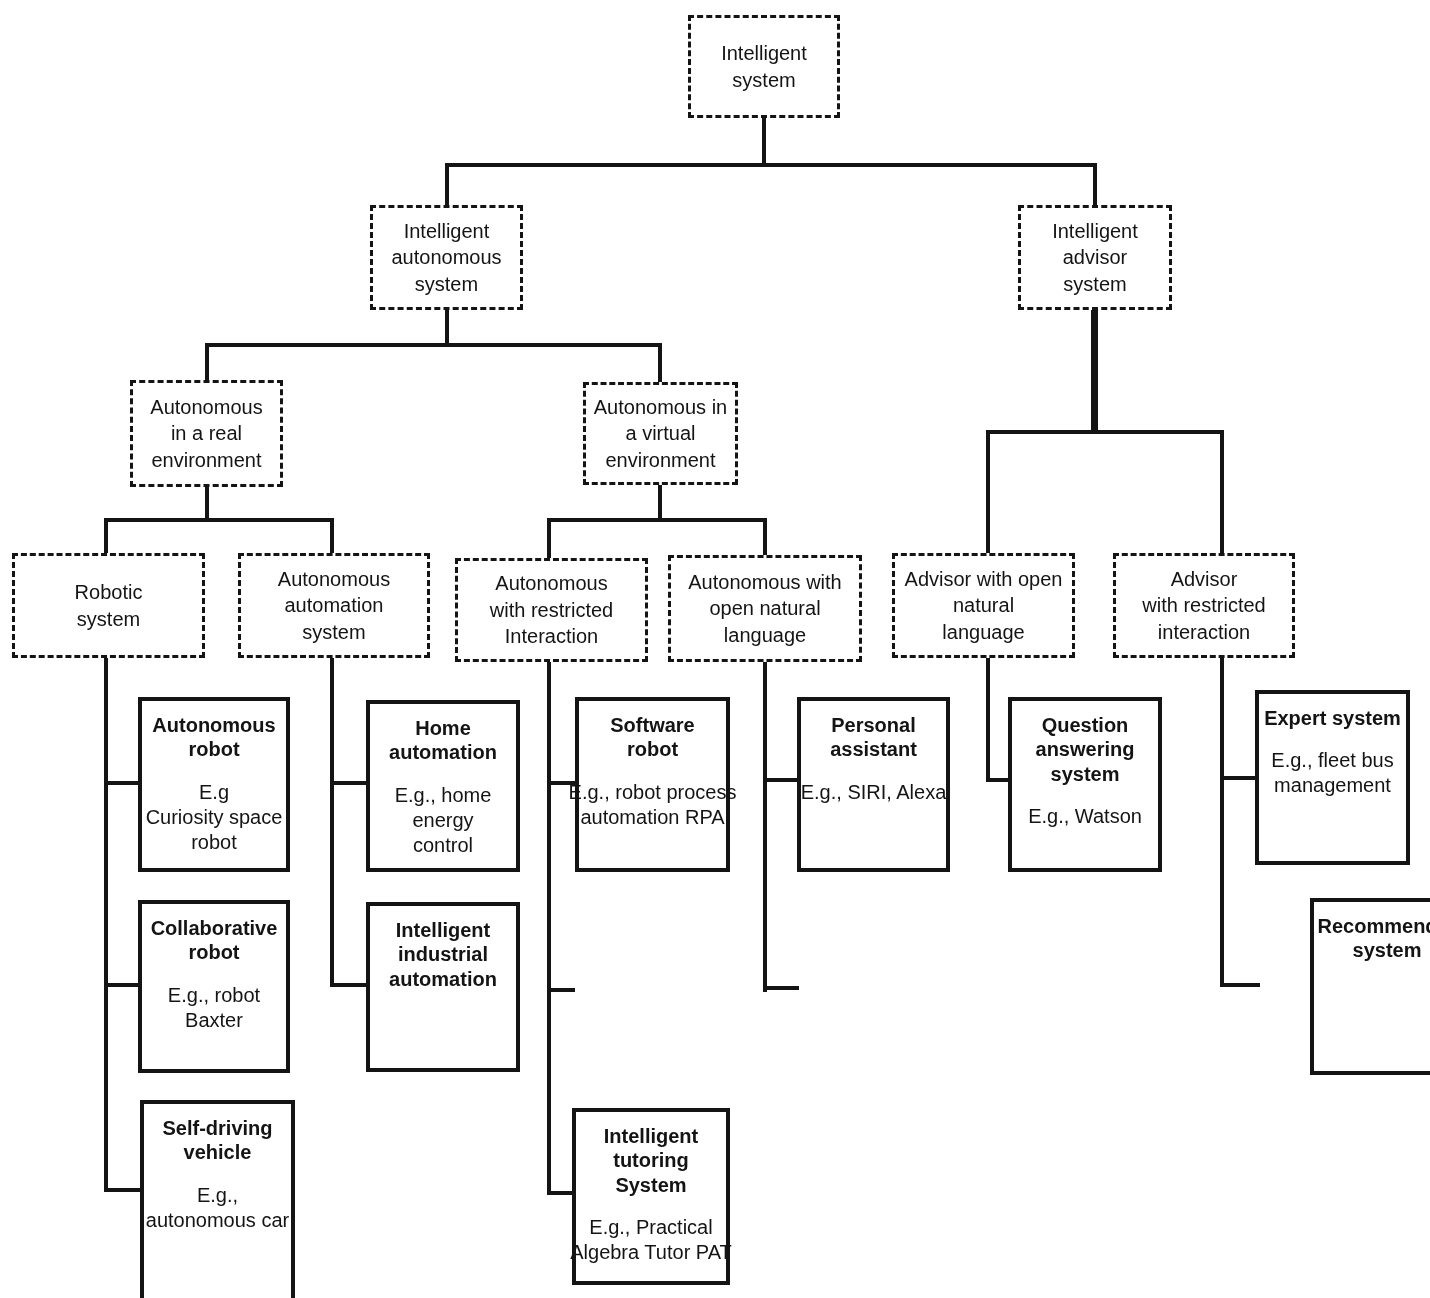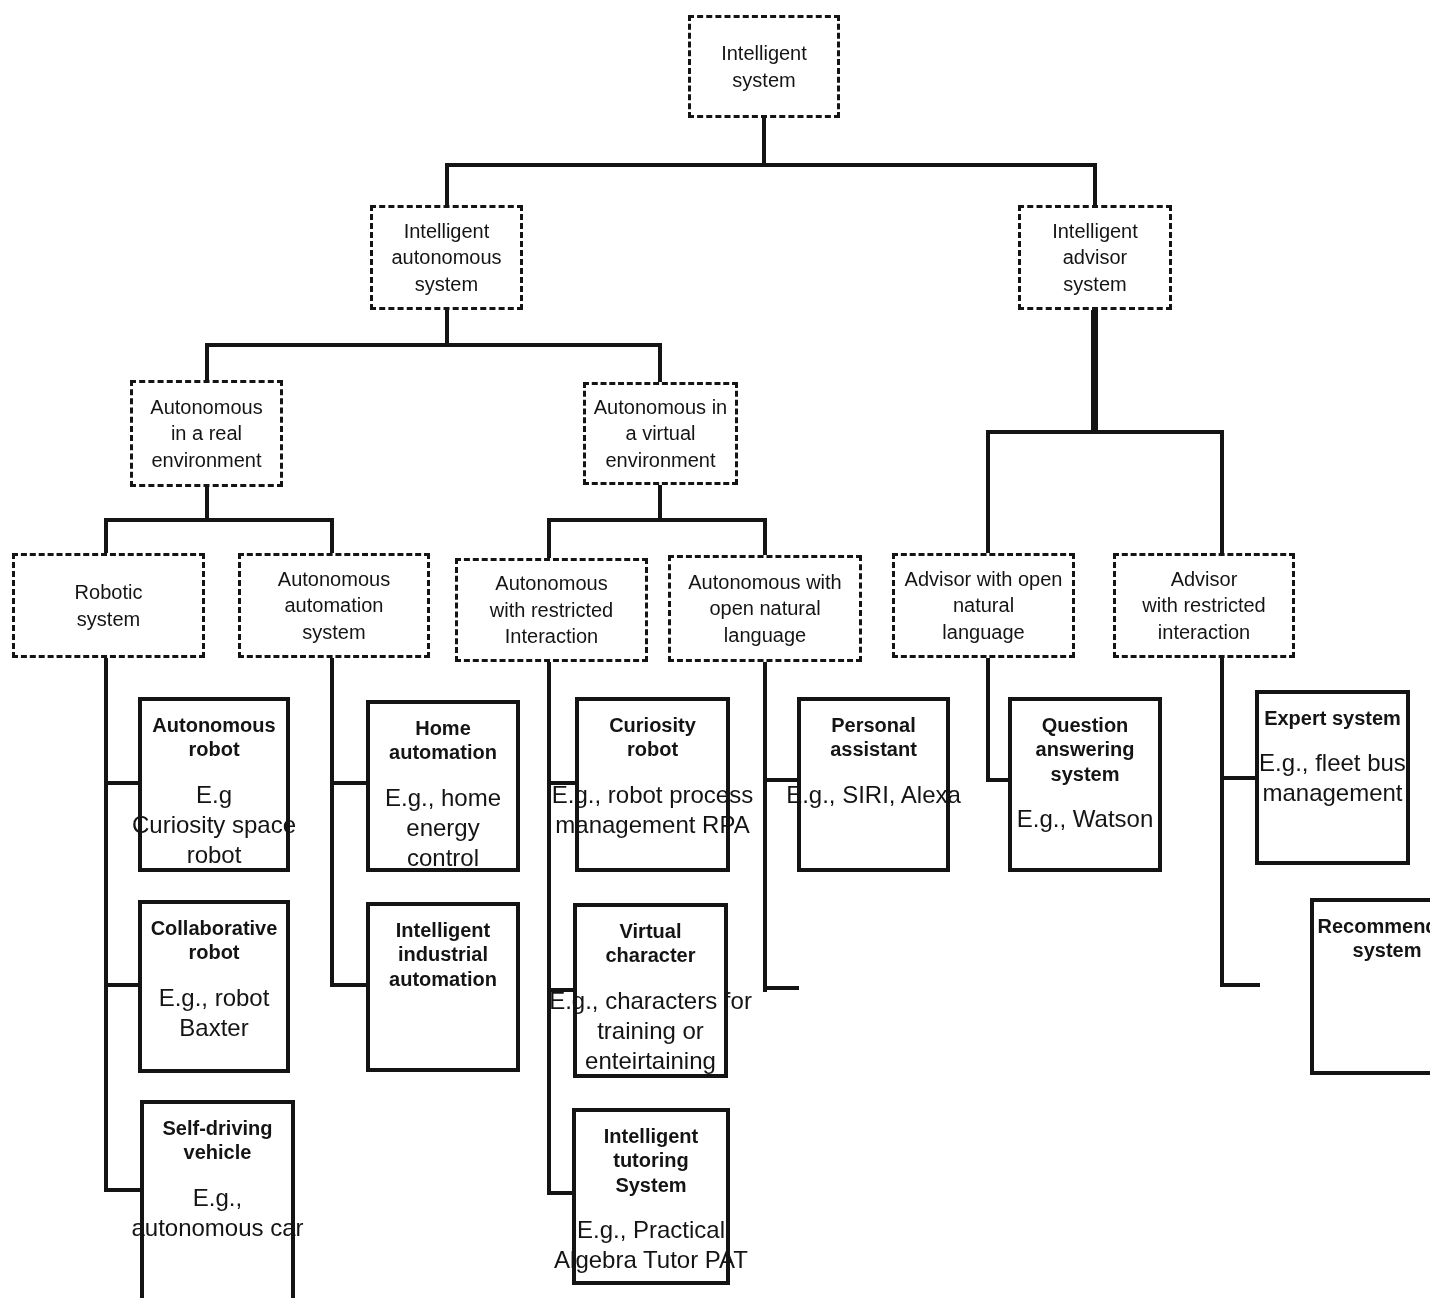--- a/index.html
+++ b/index.html
@@ -19,21 +19,21 @@
     text-align:center;
   }
   .cat .txt{white-space:pre;font-size:20px;line-height:1.32;}
   .leaf{
     position:absolute;z-index:1;box-sizing:border-box;
     background:#ffffff;border:4px solid #141414;
     display:flex;flex-direction:column;align-items:center;
     text-align:center;padding-top:12px;gap:18px;
   }
   .leaf .title{font-weight:bold;font-size:20px;line-height:1.22;white-space:pre;}
-  .leaf .example{font-size:24px;line-height:1.25;white-space:pre;}
+  .leaf .example{font-size:20px;line-height:1.25;white-space:pre;}
 </style>
 </head>
 <body>
 
 <div id="canvas">
 
   <div class="cat" style="left:688px;top:15px;width:152px;height:103px">
     <span class="txt">Intelligent
 system</span>
   </div>
@@ -112,31 +112,24 @@
     <span class="example">E.g., home
 energy
 control</span>
   </div>
   <div class="leaf" style="left:366px;top:902px;width:154px;height:170px">
     <span class="title">Intelligent
 industrial
 automation</span>
   </div>
   <div class="leaf" style="left:575px;top:697px;width:155px;height:175px">
-    <span class="title">Curiosity
+    <span class="title">Software
 robot</span>
     <span class="example">E.g., robot process
-management RPA</span>
-  </div>
-  <div class="leaf" style="left:573px;top:903px;width:155px;height:175px">
-    <span class="title">Virtual
-character</span>
-    <span class="example">E.g., characters for
-training or
-enteirtaining</span>
+automation RPA</span>
   </div>
   <div class="leaf" style="left:572px;top:1108px;width:158px;height:177px">
     <span class="title">Intelligent
 tutoring
 System</span>
     <span class="example">E.g., Practical
 Algebra Tutor PAT</span>
   </div>
   <div class="leaf" style="left:797px;top:697px;width:153px;height:175px">
     <span class="title">Personal

